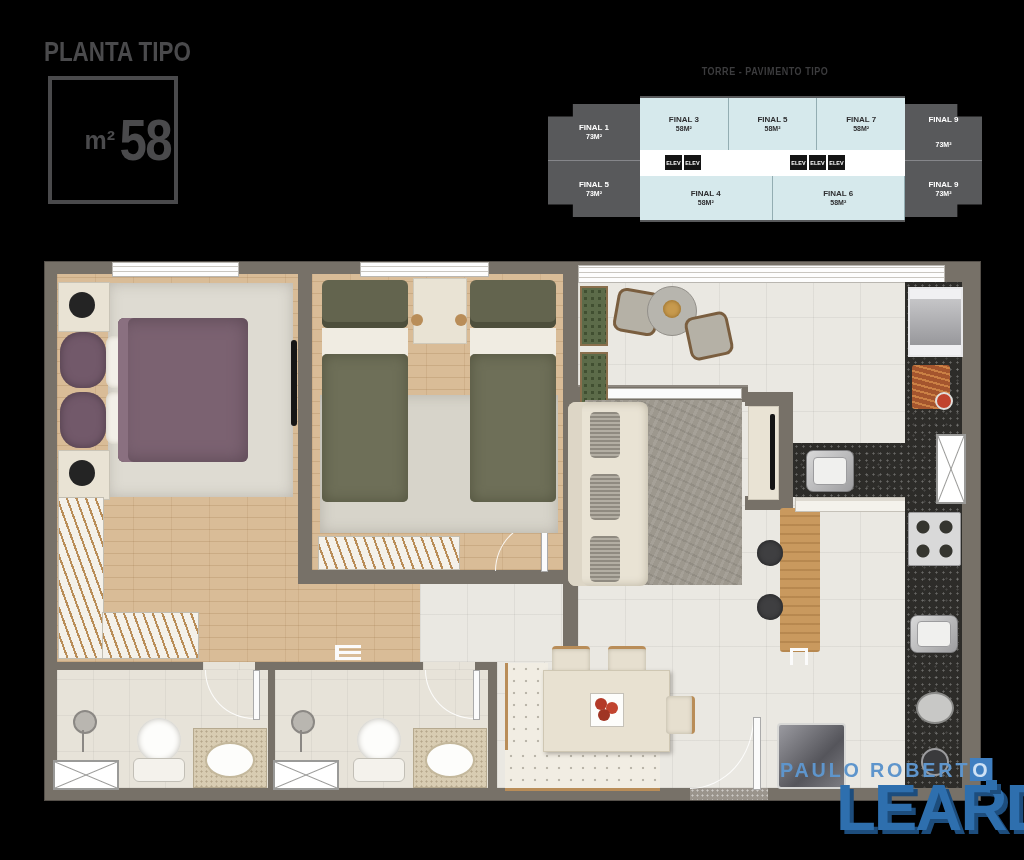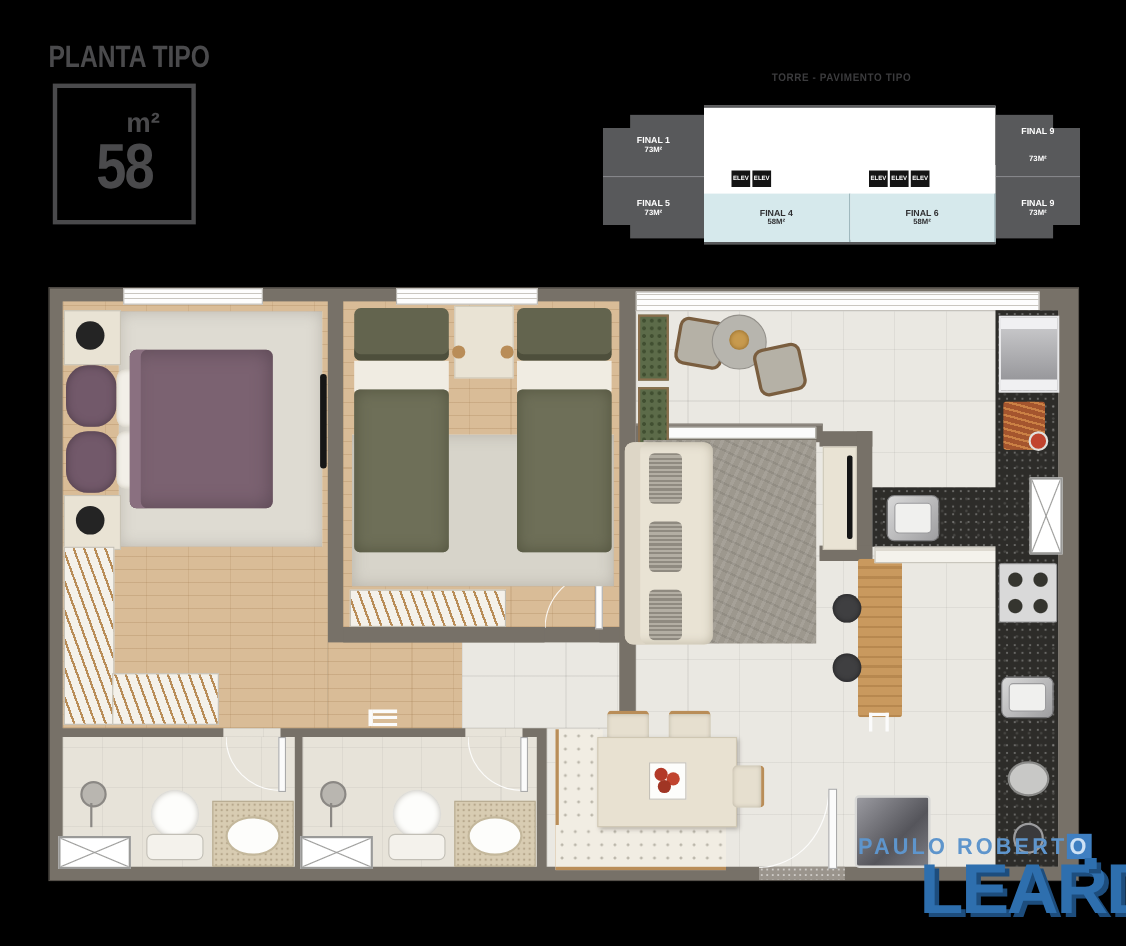--- a/index.html
+++ b/index.html
@@ -3,21 +3,21 @@
 <meta charset="utf-8">
 <style>
   html,body{margin:0;padding:0;background:#000;}
   #canvas{position:relative;width:1024px;height:860px;background:#000;overflow:hidden;
           font-family:"Liberation Sans","DejaVu Sans",sans-serif;}
   .abs{position:absolute;}
   
   #plan-title{left:44px;top:36px;font-size:28px;font-weight:bold;color:#4a4a4c;
               letter-spacing:0px;transform:scaleX(.8);transform-origin:left top;white-space:nowrap;}
   #area-box{left:48px;top:76px;width:122px;height:120px;border:4px solid #4a4a4c;
-            display:flex;flex-direction:column;align-items:center;justify-content:center;color:#4a4a4c;}
+            display:flex;flex-direction:row;align-items:center;justify-content:center;color:#4a4a4c;}
   #area-box .m2{font-size:25px;font-weight:bold;margin-left:34px;line-height:.9;}
   #area-box .val{font-size:58px;font-weight:bold;line-height:.95;letter-spacing:-2px;transform:scaleX(.85);}
   
   #keyplan{left:545px;top:60px;width:440px;height:172px;}
   #keyplan-title{left:0;top:6px;width:100%;text-align:center;font-size:10px;font-weight:bold;
                  color:#3c3c3e;letter-spacing:.6px;transform:scaleX(.9);}
   .kp-dark{background:#58595b;color:#fff;}
   .kp-cell-name{font-size:8px;font-weight:bold;line-height:1.25;}
   .kp-cell-area{font-size:7px;font-weight:bold;line-height:1.1;}
   .kp-half{flex:1;display:flex;flex-direction:column;align-items:center;justify-content:center;text-align:center;}
@@ -91,20 +91,34 @@
         <div class="kp-cell-name">FINAL 1</div>
         <div class="kp-cell-area">73M²</div>
       </div>
       <div class="kp-half">
         <div class="kp-cell-name">FINAL 5</div>
         <div class="kp-cell-area">73M²</div>
       </div>
     </div>
 
     <div class="abs" style="left:95px;top:36px;width:265px;height:126px;background:#fff;border-top:2px solid #58595b;border-bottom:4px solid #58595b;box-sizing:border-box;">
+      <div class="abs" style="left:0;top:0;width:100%;height:52px;display:flex;">
+        <div class="kp-blue" style="flex:1;">
+          <div class="kp-cell-name">FINAL 3</div>
+          <div class="kp-cell-area">58M²</div>
+        </div>
+        <div class="kp-blue" style="flex:1;">
+          <div class="kp-cell-name">FINAL 5</div>
+          <div class="kp-cell-area">58M²</div>
+        </div>
+        <div class="kp-blue" style="flex:1;border-right:none;">
+          <div class="kp-cell-name">FINAL 7</div>
+          <div class="kp-cell-area">58M²</div>
+        </div>
+      </div>
 
       <div class="abs" style="left:0;top:52px;width:100%;height:26px;background:#fff;">
         <div class="elev" style="left:25px;">ELEV</div>
         <div class="elev" style="left:44px;">ELEV</div>
         <div class="elev" style="left:150px;">ELEV</div>
         <div class="elev" style="left:169px;">ELEV</div>
         <div class="elev" style="left:188px;">ELEV</div>
       </div>
       <div class="abs" style="left:0;top:78px;width:100%;height:44px;display:flex;">
         <div class="kp-blue" style="flex:1;">

